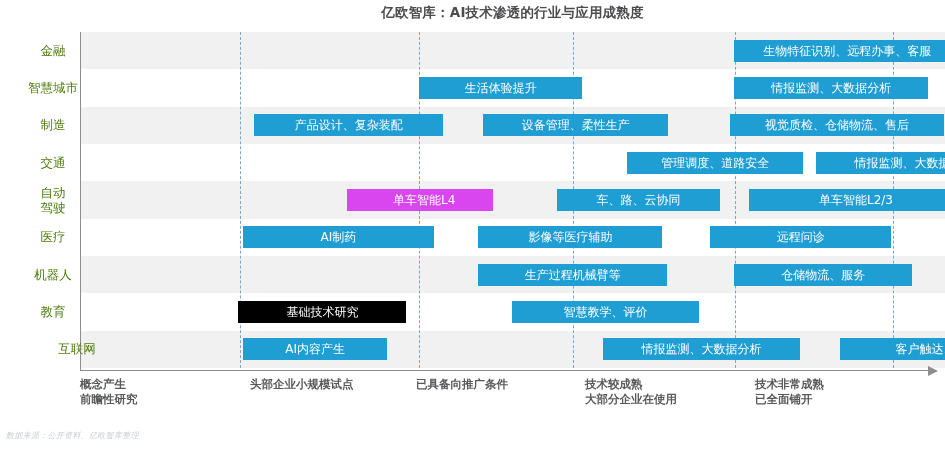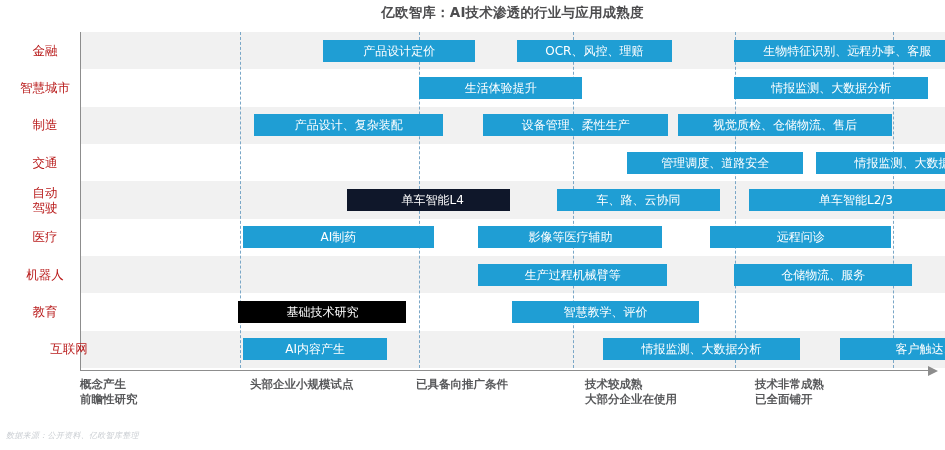--- a/index.html
+++ b/index.html
@@ -50,23 +50,23 @@
 
   
   .vsep{
     position:absolute;top:0;width:0;height:336px;
     border-left:1.4px dashed #7aa7c7;
   }
 
   
   .rowlabel{
     position:absolute;
-    left:8px;width:74px;
+    left:16px;width:74px;
     text-align:center;
-    font-size:12.5px;color:#b91c1c;
+    font-size:12.5px;color:#4d7c0f;
     line-height:15px;
     font-weight:normal;
   }
 
   
   .bar{
     position:absolute;
     height:22px;
     background:#1f9ed4;
     color:#ffffff;
@@ -115,31 +115,29 @@
       <div class="band alt" style="top: 149.333px; height: 37.3333px;"></div>
       <div class="band plain" style="top: 186.667px; height: 37.3333px;"></div>
       <div class="band alt" style="top: 224px; height: 37.3333px;"></div>
       <div class="band plain" style="top: 261.333px; height: 37.3333px;"></div>
       <div class="band alt" style="top: 298.667px; height: 37.3333px;"></div>
       <div class="vsep" style="left: 160px;"></div>
       <div class="vsep" style="left: 339px;"></div>
       <div class="vsep" style="left: 493px;"></div>
       <div class="vsep" style="left: 655px;"></div>
       <div class="vsep" style="left: 813px;"></div>
-      <div class="bar" style="left: 243.2px; width: 152px; top: 7.66667px; background: rgb(31, 158, 212);">产品设计定价</div>
-      <div class="bar" style="left: 436.8px; width: 155.2px; top: 7.66667px; background: rgb(31, 158, 212);">OCR、风控、理赔</div>
       <div class="bar" style="left: 654.4px; width: 225.6px; top: 7.66667px; background: rgb(31, 158, 212);">生物特征识别、远程办事、客服</div>
       <div class="bar" style="left: 339.2px; width: 163.2px; top: 45px; background: rgb(31, 158, 212);">生活体验提升</div>
       <div class="bar" style="left: 654.4px; width: 193.6px; top: 45px; background: rgb(31, 158, 212);">情报监测、大数据分析</div>
       <div class="bar" style="left: 174.4px; width: 188.8px; top: 82.3333px; background: rgb(31, 158, 212);">产品设计、复杂装配</div>
       <div class="bar" style="left: 403.2px; width: 185px; top: 82.3333px; background: rgb(31, 158, 212);">设备管理、柔性生产</div>
-      <div class="bar" style="left: 598px; width: 214px; top: 82.3333px; background: rgb(31, 158, 212);">视觉质检、仓储物流、售后</div>
+      <div class="bar" style="left: 650px; width: 214px; top: 82.3333px; background: rgb(31, 158, 212);">视觉质检、仓储物流、售后</div>
       <div class="bar" style="left: 547.2px; width: 176px; top: 119.667px; background: rgb(31, 158, 212);">管理调度、道路安全</div>
       <div class="bar" style="left: 736px; width: 196.8px; top: 119.667px; background: rgb(31, 158, 212);">情报监测、大数据分析</div>
-      <div class="bar" style="left: 267.2px; width: 163px; top: 157px; background: #0f172a; padding-left: 8px;">单车智能L4</div>
+      <div class="bar" style="left: 267.2px; width: 146px; top: 157px; background: #d946ef; padding-left: 8px;">单车智能L4</div>
       <div class="bar" style="left: 476.8px; width: 163.2px; top: 157px; background: rgb(31, 158, 212);">车、路、云协同</div>
       <div class="bar" style="left: 668.8px; width: 214.4px; top: 157px; background: rgb(31, 158, 212);">单车智能L2/3</div>
       <div class="bar" style="left: 163.2px; width: 190.4px; top: 194.333px; background: rgb(31, 158, 212);">AI制药</div>
       <div class="bar" style="left: 398.4px; width: 184px; top: 194.333px; background: rgb(31, 158, 212);">影像等医疗辅助</div>
       <div class="bar" style="left: 630.4px; width: 180.8px; top: 194.333px; background: rgb(31, 158, 212);">远程问诊</div>
       <div class="bar" style="left: 398.4px; width: 188.8px; top: 231.667px; background: rgb(31, 158, 212);">生产过程机械臂等</div>
       <div class="bar" style="left: 654.4px; width: 177.6px; top: 231.667px; background: rgb(31, 158, 212);">仓储物流、服务</div>
       <div class="bar" style="left: 158.4px; width: 168px; top: 269px; background: #000000;">基础技术研究</div>
       <div class="bar" style="left: 432px; width: 187.2px; top: 269px; background: rgb(31, 158, 212);">智慧教学、评价</div>
       <div class="bar" style="left: 163.2px; width: 144px; top: 306.333px; background: rgb(31, 158, 212);">AI内容产生</div>

